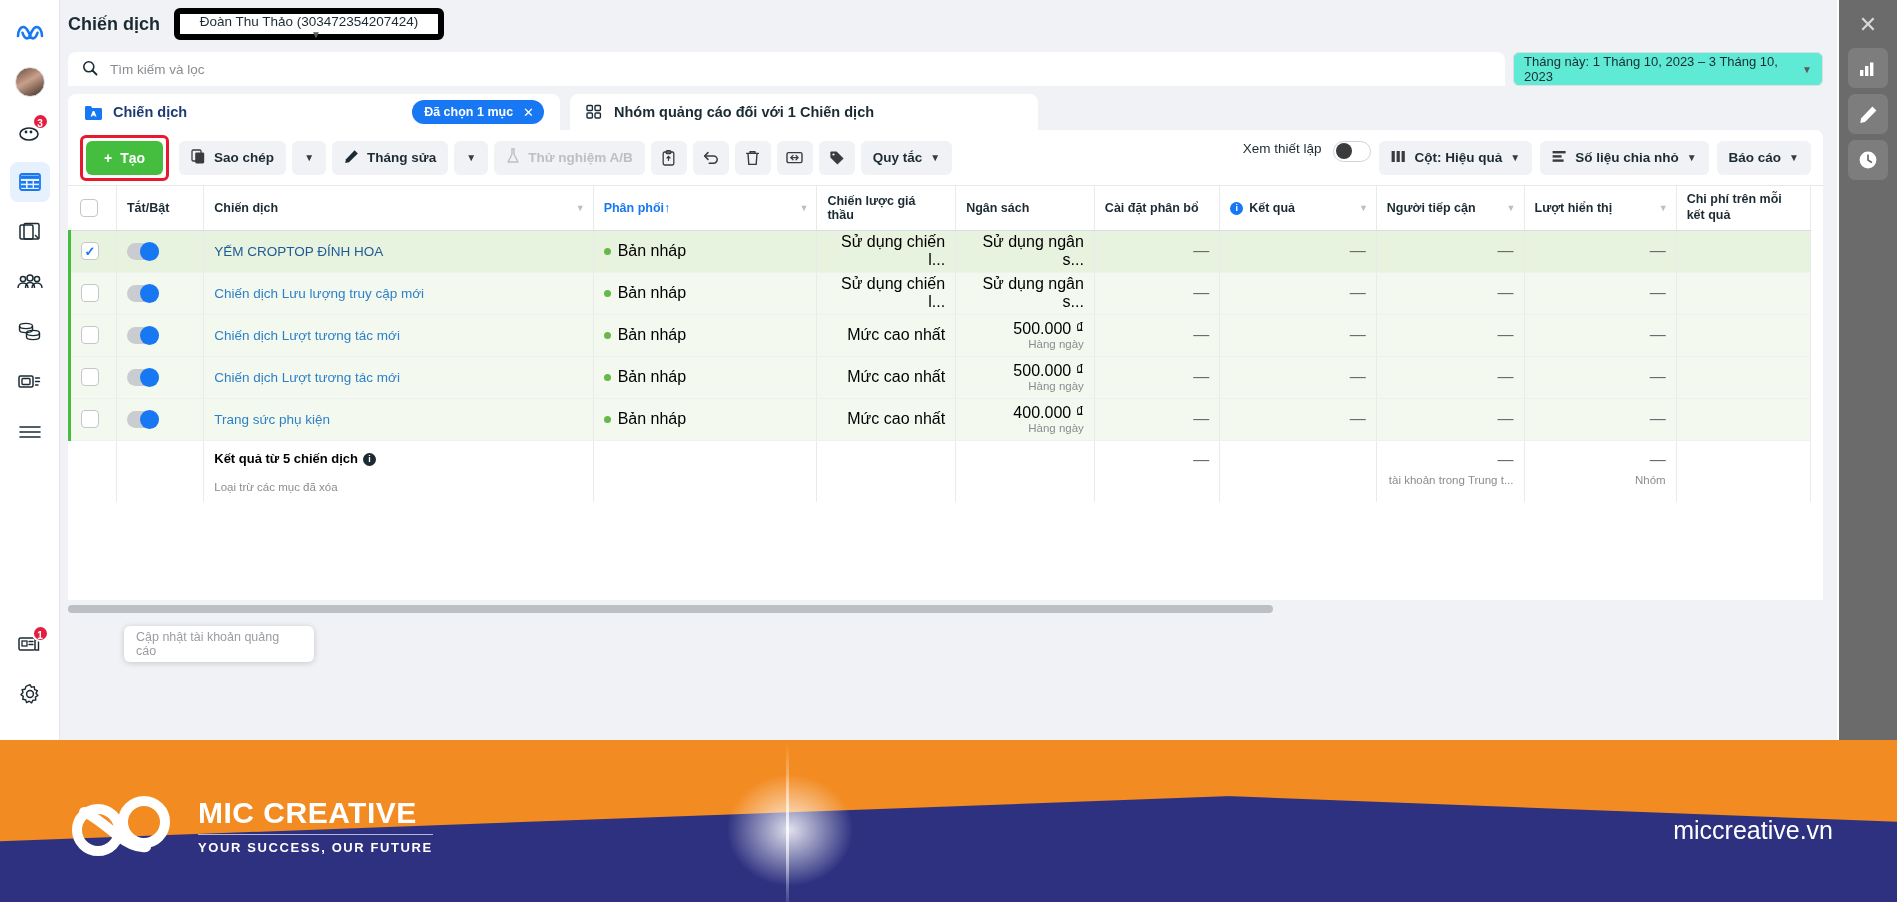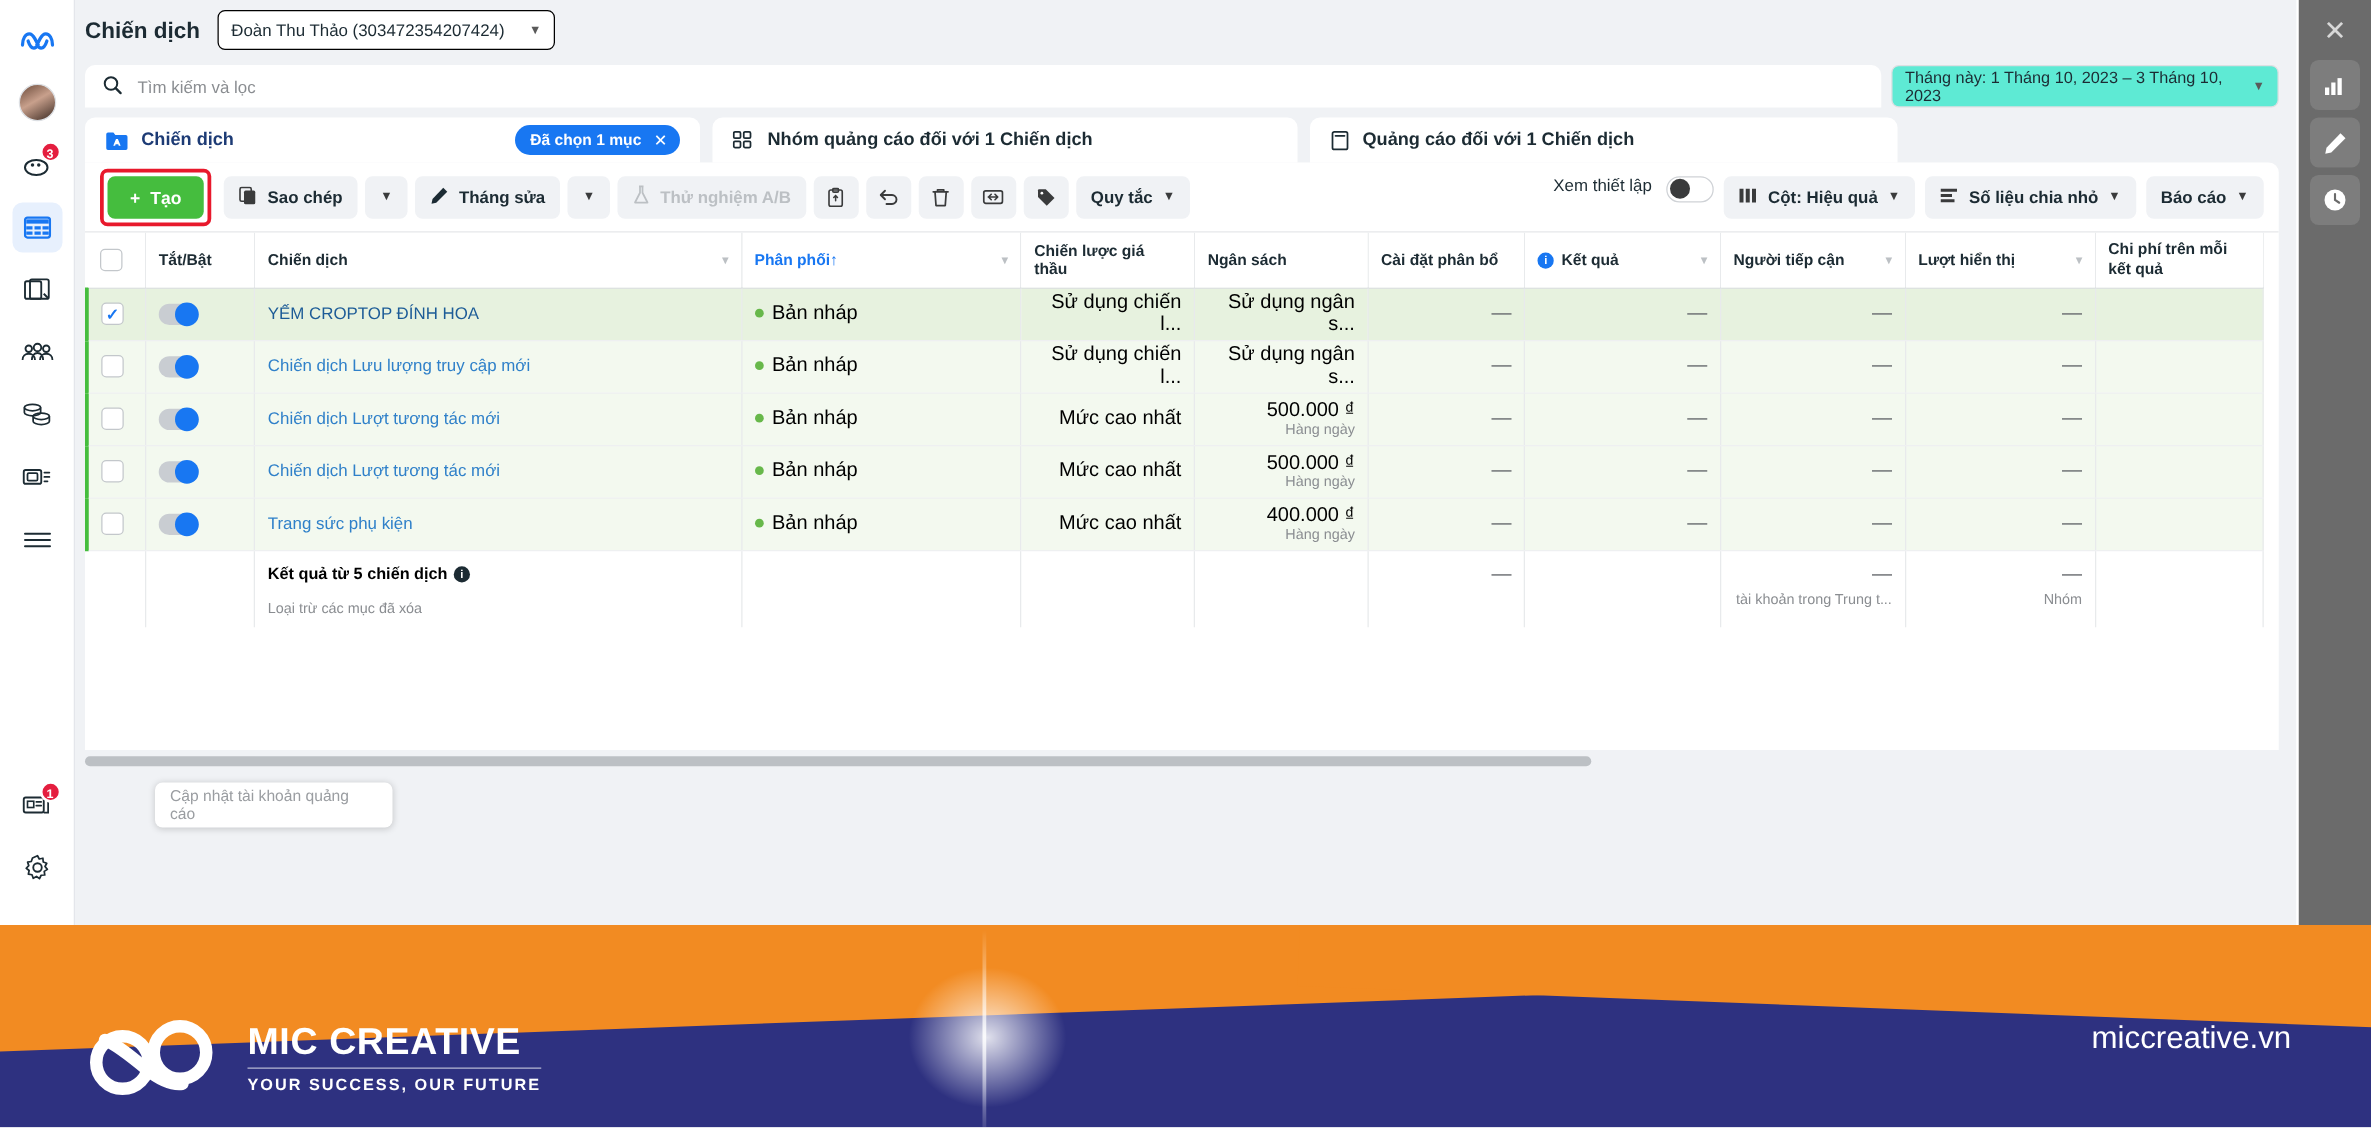--- a/index.html
+++ b/index.html
@@ -44,22 +44,22 @@
   }
 
   
   .hdr {
     position:relative; height: 48px; display:flex; align-items:center; padding: 0 14px 0 8px;
     background:#f0f2f5;
   }
   .hdr-title { font-size: 18px; font-weight: 700; color:#1c2b33; margin-right: 14px; }
   .acct-select {
     display:flex; align-items:center; justify-content:space-between;
-    background:#fff; border:1px solid #000000; border-radius:6px;
-    height: 32px; padding: 12px 10px; min-width: 270px; font-size: 13.5px; color:#1c2b33;
+    background:#fff; border:6px solid #000000; border-radius:6px;
+    height: 32px; padding: 0 10px; min-width: 270px; font-size: 13.5px; color:#1c2b33;flex-direction:column;
   }
   .acct-select .caret { color:#5a5a5a; font-size:10px; margin-left:14px; }
   .hdr-right { margin-left:auto; display:flex; align-items:center; gap:10px; }
   .upd-text { font-size:13px; color:#444950; }
   .icon-btn {
     width:36px;height:32px;background:#e4e6eb;border-radius:6px;
     display:flex;align-items:center;justify-content:center;color:#2d3134;
   }
   .btn-grey {
     height:32px;background:#e4e6eb;border-radius:6px;padding:0 14px;
@@ -202,21 +202,21 @@
     transform: rotate(2.2deg);
   }
   .glow {
     position:absolute; left:700px; top:10px; width:180px; height:160px;
     background: radial-gradient(closest-side, rgba(255,255,255,.85), rgba(255,255,255,0) 70%);
   }
   .glow:after {
     content:""; position:absolute; left:86px; top:-6px; width:3px; height:170px;
     background: linear-gradient(to bottom, rgba(255,255,255,0), rgba(255,255,255,.85), rgba(255,255,255,0));
   }
-  .brand { position:absolute; left:68px; top:52px; display:flex; align-items:center; gap:22px;margin-top:20px; }
+  .brand { position:absolute; left:68px; top:52px; display:flex; align-items:center; gap:22px; }
   .brand-text .big { color:#fff; font-size:30px; font-weight:800; letter-spacing:.5px; line-height:1.05; }
   .brand-text .rule { height:1px; background:rgba(255,255,255,.65); margin:5px 0 5px; }
   .brand-text .small { color:#fff; font-size:13px; font-weight:700; letter-spacing:1.6px; }
   .site { position:absolute; right:64px; top:76px; color:#fff; font-size:25px; }
 </style>
 </head>
 <body>
 
 <div class="screen">
 
@@ -349,29 +349,20 @@
       <div class="tab t2">
         <span class="tab-ico">
           <svg width="18" height="16" viewBox="0 0 18 16">
               <rect x="1" y="1.5" width="5.4" height="5" rx="1" fill="none" stroke="#1c2b33" stroke-width="1.4"></rect>
               <rect x="9" y="1.5" width="5.4" height="5" rx="1" fill="none" stroke="#1c2b33" stroke-width="1.4"></rect>
               <rect x="1" y="9" width="5.4" height="5" rx="1" fill="none" stroke="#1c2b33" stroke-width="1.4"></rect>
               <rect x="9" y="9" width="5.4" height="5" rx="1" fill="none" stroke="#1c2b33" stroke-width="1.4"></rect>
             </svg>
         </span>
         <span>Nhóm quảng cáo đối với 1 Chiến dịch</span>
-      </div>
-      <div class="tab t3">
-        <span class="tab-ico">
-          <svg width="16" height="17" viewBox="0 0 16 17">
-              <rect x="2" y="1.5" width="12" height="14" rx="1.4" fill="none" stroke="#1c2b33" stroke-width="1.4"></rect>
-              <path d="M4.4 4.6h7.2" stroke="#1c2b33" stroke-width="1.4" stroke-linecap="round"></path>
-            </svg>
-        </span>
-        <span>Quảng cáo đối với 1 Chiến dịch</span>
       </div>
     </div>
 
     <div class="panel">
 
       <div class="toolbar">
         <div class="create-wrap">
           <div class="tb-create">
             <span>+</span>
             <span>Tạo</span>

